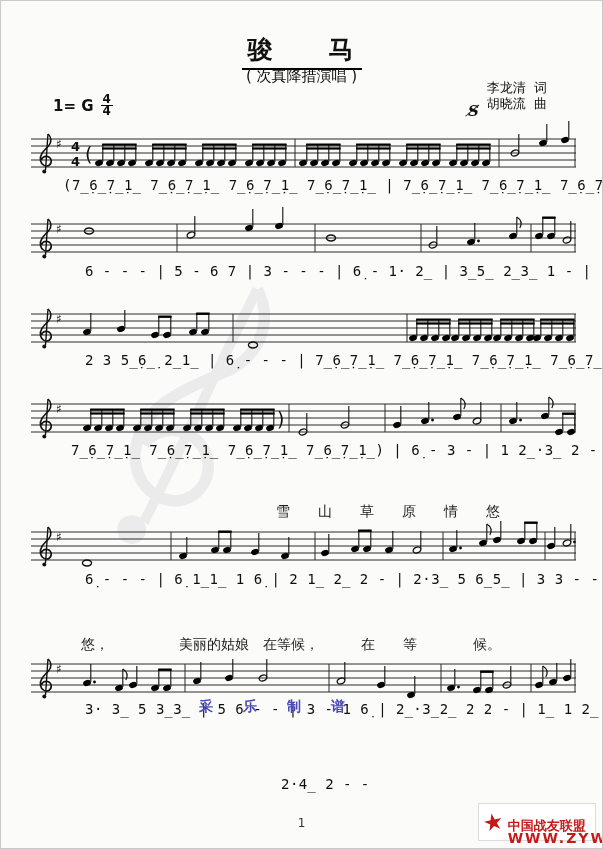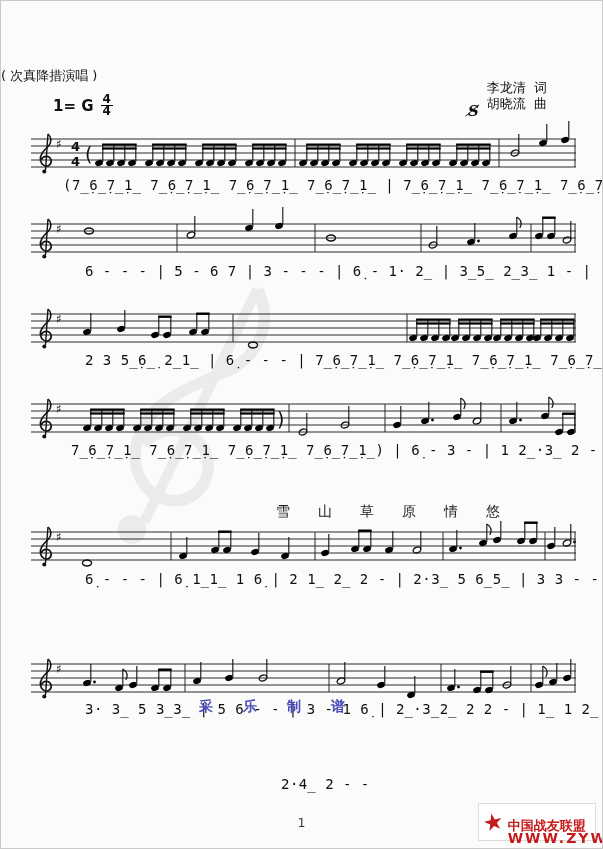--- a/index.html
+++ b/index.html
@@ -5,21 +5,21 @@
   html,body{margin:0;padding:0;background:#e8e8e8;}
   #sheet{
     position:relative;width:601px;height:847px;background:#fbfbfa;
     border:1px solid #c9c9c9;overflow:hidden;
     font-family:"DejaVu Sans","Liberation Sans",sans-serif;color:#111;
   }
   
   .title-wrap{position:absolute;top:32px;left:0;right:0;text-align:center;}
   .title{display:inline-block;font-size:25px;font-weight:bold;letter-spacing:2px;
          border-bottom:2px solid #000;padding:0 6px 2px;white-space:pre;}
-  .subtitle{position:absolute;top:66px;left:0;right:0;text-align:left;font-size:13px;white-space:pre;}
+  .subtitle{position:absolute;top:66px;left:0;right:0;text-align:center;font-size:15px;white-space:pre;}
   .credits{position:absolute;top:79px;right:55px;font-size:13px;line-height:16px;text-align:right;white-space:pre;}
   .keysig{position:absolute;top:93px;left:52px;display:flex;align-items:center;gap:7px;}
   .keysig .k{font-size:15px;font-weight:bold;}
   .frac{display:flex;flex-direction:column;align-items:center;font-size:12px;font-weight:bold;line-height:11px;}
   .frac .top{border-bottom:1px solid #000;padding:0 2px;}
   .segno{position:absolute;top:101px;left:467px;font-size:15px;font-style:italic;
          font-family:"DejaVu Serif","Liberation Serif",serif;font-weight:bold;}
   
   .wm-clef{position:absolute;top:255px;left:55px;color:#ebebeb;transform:rotate(22deg);z-index:0;}
   .wm-text{position:absolute;top:655px;left:198px;font-size:14px;font-weight:bold;color:#4a4ab8;
@@ -90,20 +90,21 @@
           <rect x="3.2" y="-19.5" width="34.4" height="2.2"></rect>
           <rect x="3.2" y="-15.6" width="34.4" height="2.2"></rect>
         </g>
     </defs>
   </svg>
 
   <svg class="wm-clef" viewBox="0 0 20 46" width="250" height="330">
       <use href="#clefsym"></use>
     </svg>
 
+  <div class="title-wrap"><span class="title">骏　　马</span></div>
   <div class="subtitle">( 次真降措演唱 )</div>
   <div class="credits"><div>李龙清  词</div><div>胡晓流  曲</div></div>
   <div class="keysig">
     <span class="k">1= G</span>
     <span class="frac">
       <span class="top">4</span>
       <span>4</span>
     </span>
   </div>
   <span class="segno">S̸</span>
@@ -276,20 +277,21 @@
         <use href="#ng8" transform="translate(490,19)"></use>
       <line class="bar" x1="514" y1="10" x2="514" y2="38"></line>
       <use href="#nq" transform="translate(520,24)"></use>
         <use href="#nh" transform="translate(536,21)"></use>
         <use href="#ndot" transform="translate(536,21)"></use>
       <line class="bar" x1="544" y1="10" x2="544" y2="38"></line>
     </g>
   </svg>
   <div class="jp" style="top:570px;left:84px">6̣ - - - | 6̣ 1̲1̲ 1 6̣ | 2 1̲ 2̲ 2 - | 2·3̲ 5 6̲5̲ | 3 3 - - |</div>
   <div class="lyr" style="top:596px;left:80px">
+    <div>悠，　　　　　美丽的姑娘　在等候，　　　在　　等　　　　候。</div>
   </div>
 
   <svg class="staff" style="top:653px" width="545" height="46">
     <g>
       <line class="sline" x1="0" y1="10" x2="545" y2="10"></line>
         <line class="sline" x1="0" y1="17" x2="545" y2="17"></line>
         <line class="sline" x1="0" y1="24" x2="545" y2="24"></line>
         <line class="sline" x1="0" y1="31" x2="545" y2="31"></line>
         <line class="sline" x1="0" y1="38" x2="545" y2="38"></line>
     </g>

